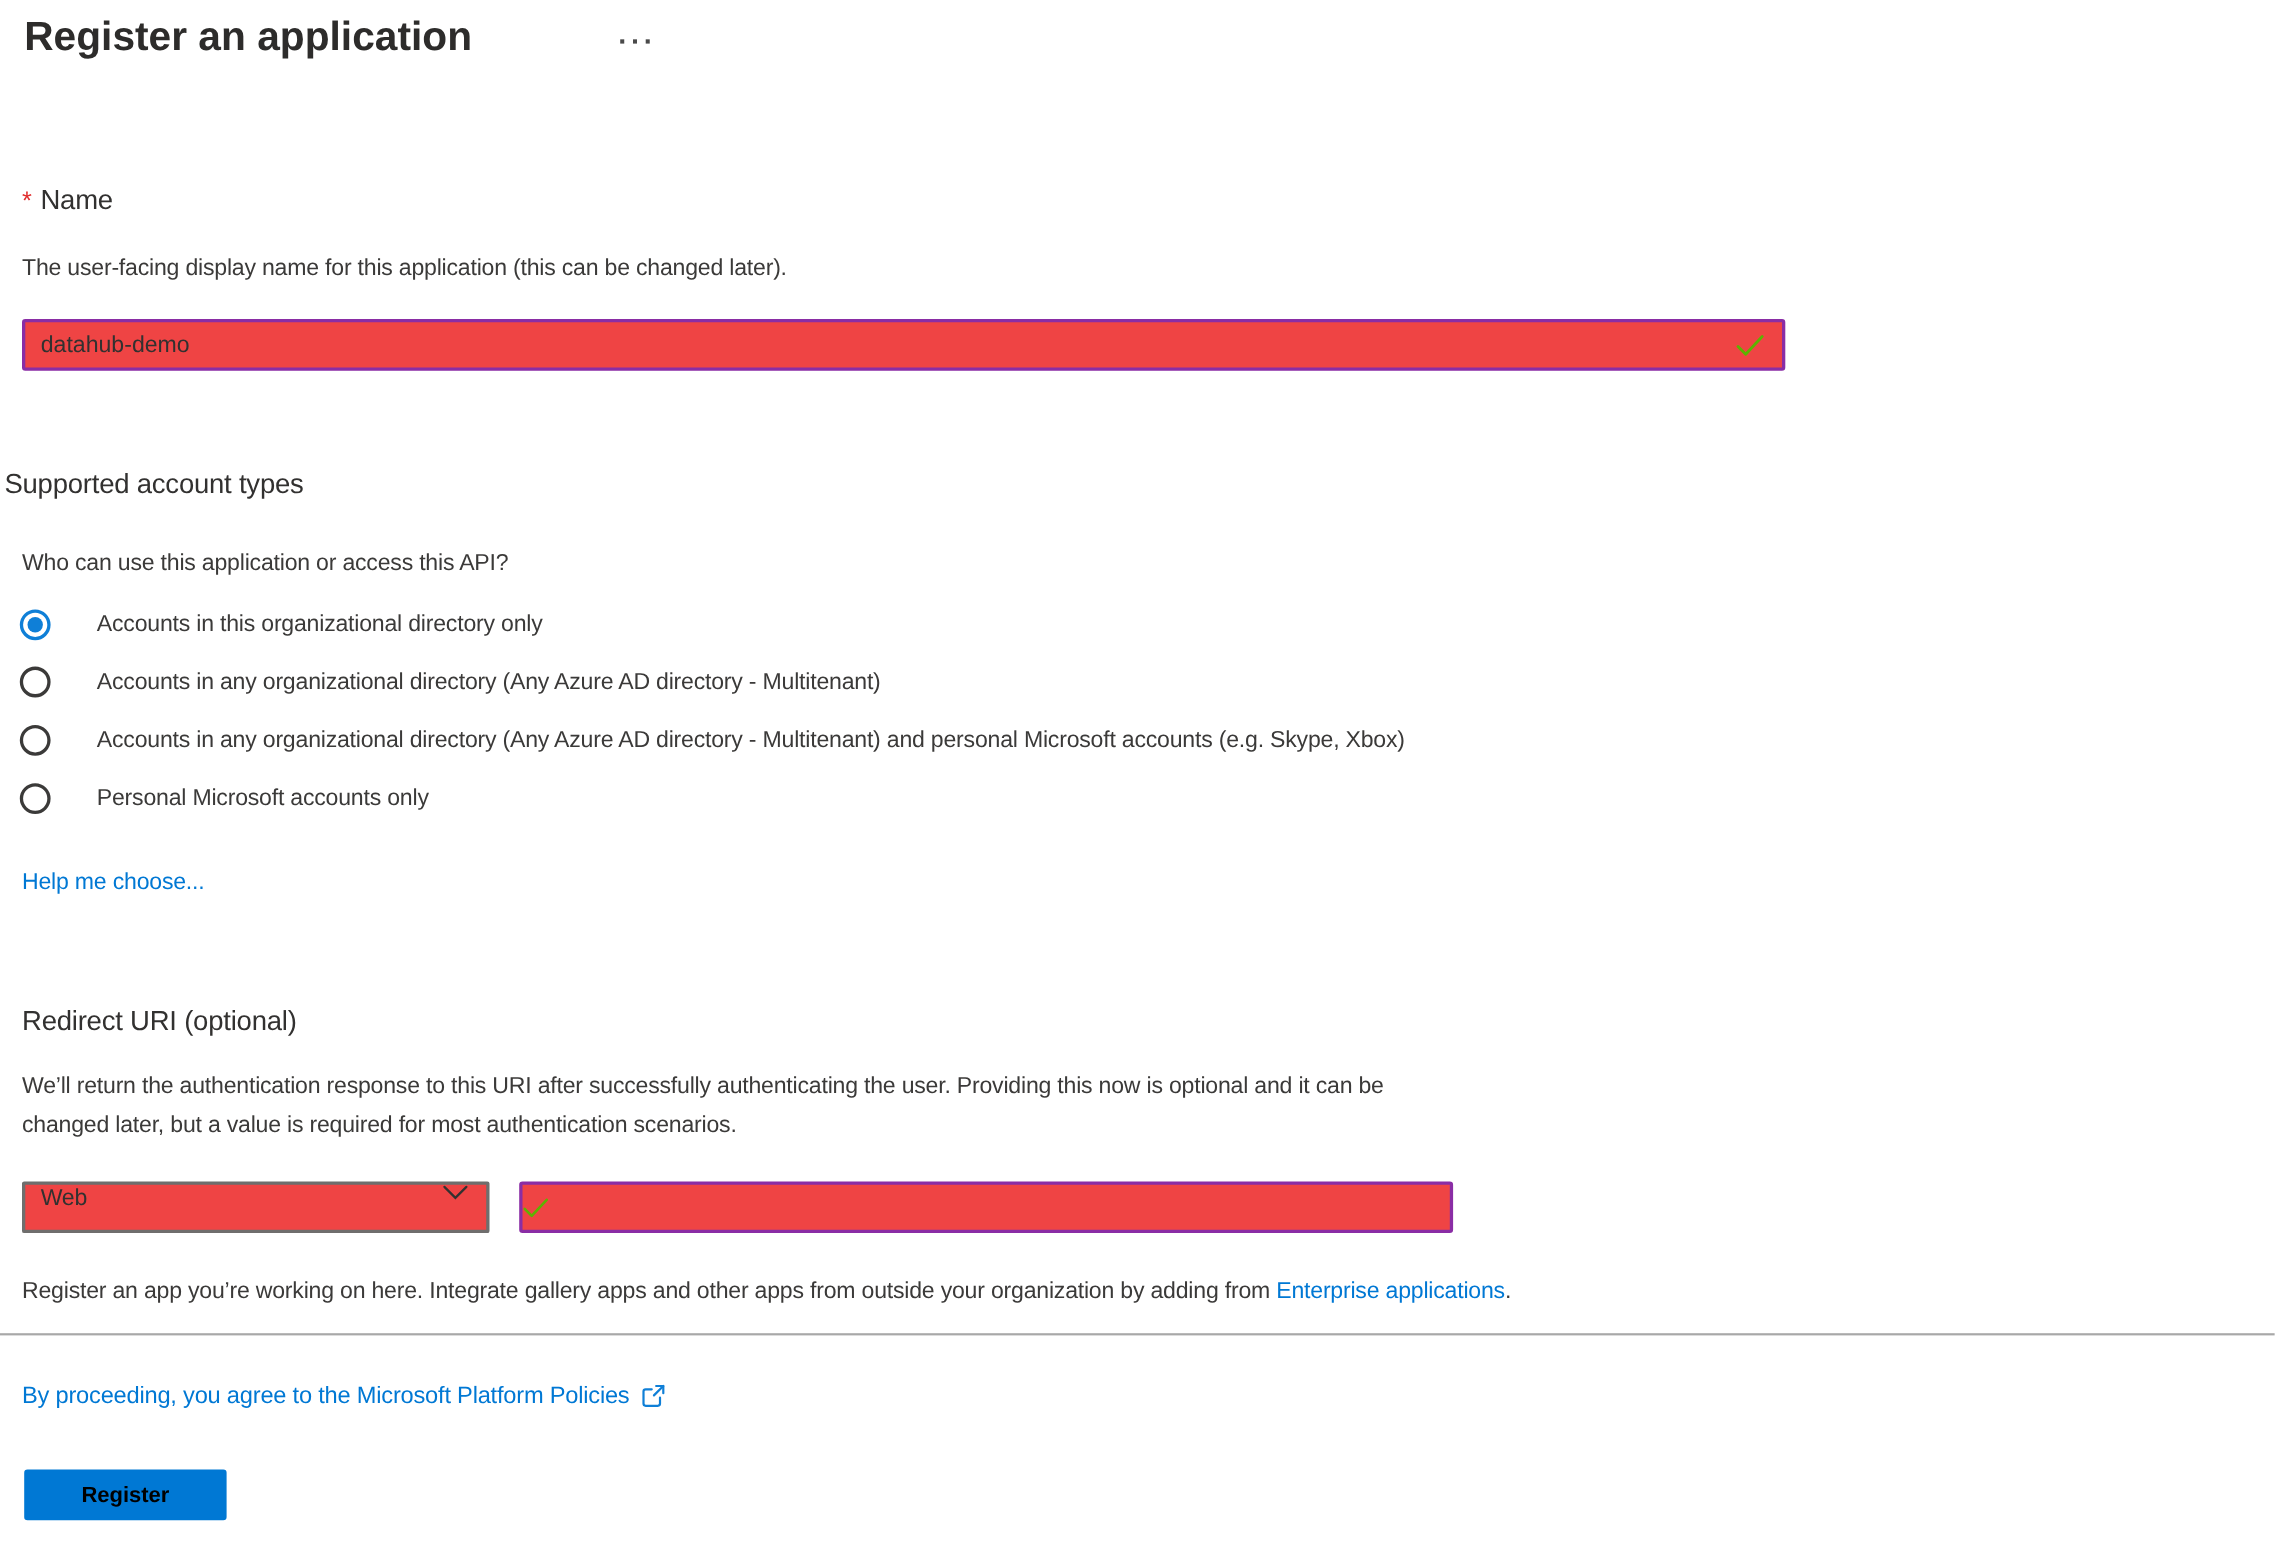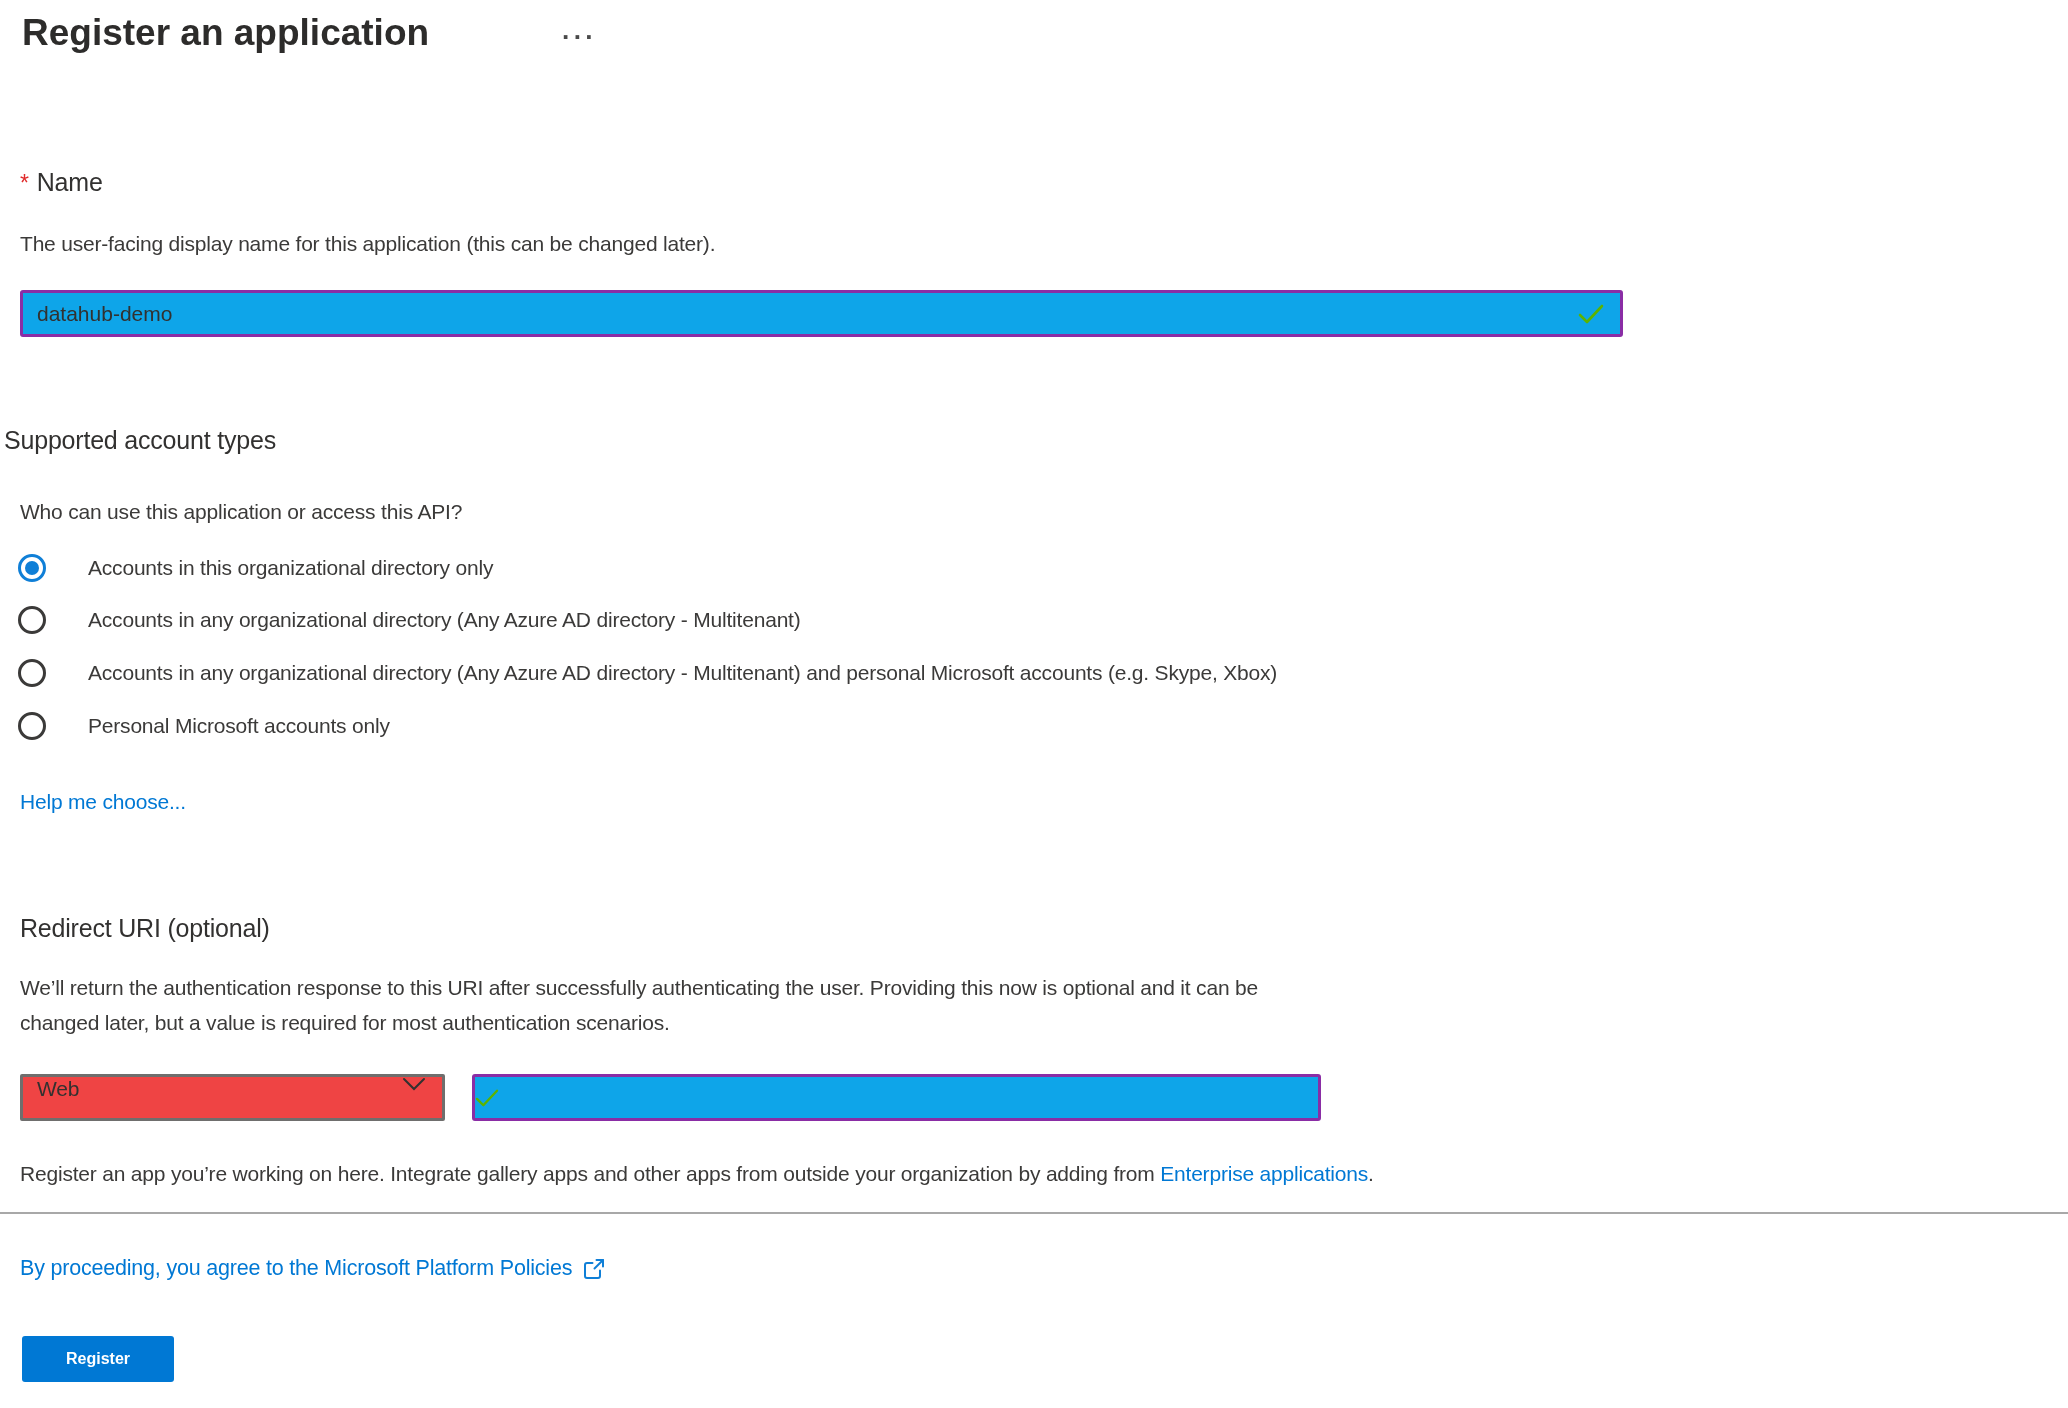--- a/index.html
+++ b/index.html
@@ -15,21 +15,21 @@
   .page-title { left:22px; top:12px; font-size:37px; font-weight:bold; color:#2d2c2b; letter-spacing:0; }
   .more-btn { left:562px; top:24px; font-size:26px; color:#4a4a4a; letter-spacing:3px; cursor:pointer; line-height:1; font-weight:bold; }
 
   
   .section-heading { font-size:25px; font-weight:normal; color:#323130; }
   .body-text { font-size:21px; color:#3b3a39; }
   .req-star { color:#e02b2b; margin-right:8px; font-size:23px; }
   .link { color:#0078d4; cursor:pointer; text-decoration:none; }
 
   
-  .input-wrap { height:47px; background:#0ea5e9; border:3px solid #8a2da5; border-radius:3px; display:flex; align-items:center; }
+  .input-wrap { height:47px; background:#ef4444; border:3px solid #8a2da5; border-radius:3px; display:flex; align-items:center; }
   .input-wrap input {
     flex:1; height:100%; border:none; outline:none; font-family:"Liberation Sans",sans-serif;
     font-size:21px; color:#323130; padding:0 14px; background:transparent;
   }
   .valid-icon { flex:0 0 auto; margin-right:16px; display:flex; align-items:center; }
 
   
   .radio-row { display:flex; align-items:center; cursor:pointer; }
   .radio-circle {
     width:28px; height:28px; border-radius:50%; border:3px solid #3b3a39;
@@ -48,23 +48,23 @@
   .select-box .select-value { font-size:21px; color:#323130; }
 
   .pre-line { white-space:pre-line; line-height:35px; }
 
   
   .divider { left:0; top:1212px; width:2068px; height:2px; background:#a8a8a8; }
 
   
   .policy { left:20px; top:1256px; font-size:21.5px; display:flex; align-items:center; gap:10px; }
   .register-btn {
-    left:22px; top:1336px; width:152px; height:46px; background:#0078d4; color:#ffffff;
+    left:22px; top:1336px; width:184px; height:46px; background:#0078d4; color:#000000;
     border:none; border-radius:3px; font-family:"Liberation Sans",sans-serif;
-    font-size:16px; font-weight:bold; cursor:pointer;
+    font-size:20px; font-weight:bold; cursor:pointer;
   }
 </style>
 </head>
 <body>
 
 <h1 class="abs page-title">Register an application</h1>
 <div class="abs more-btn">···</div>
 
 <div class="abs" style="left:20px; top:168px;">
   <span class="req-star">*</span><span class="section-heading">Name</span>

